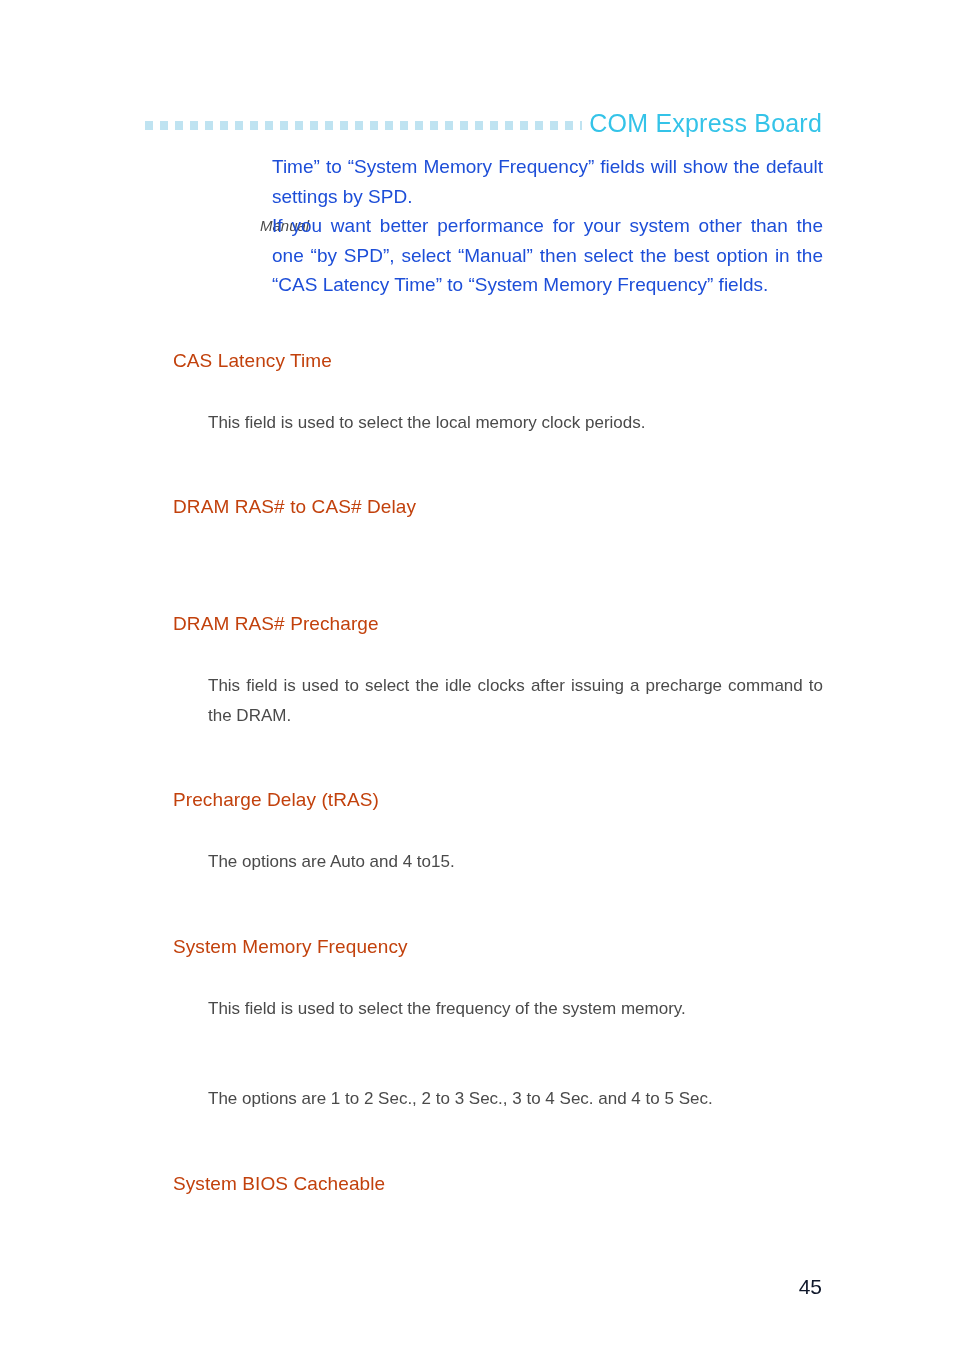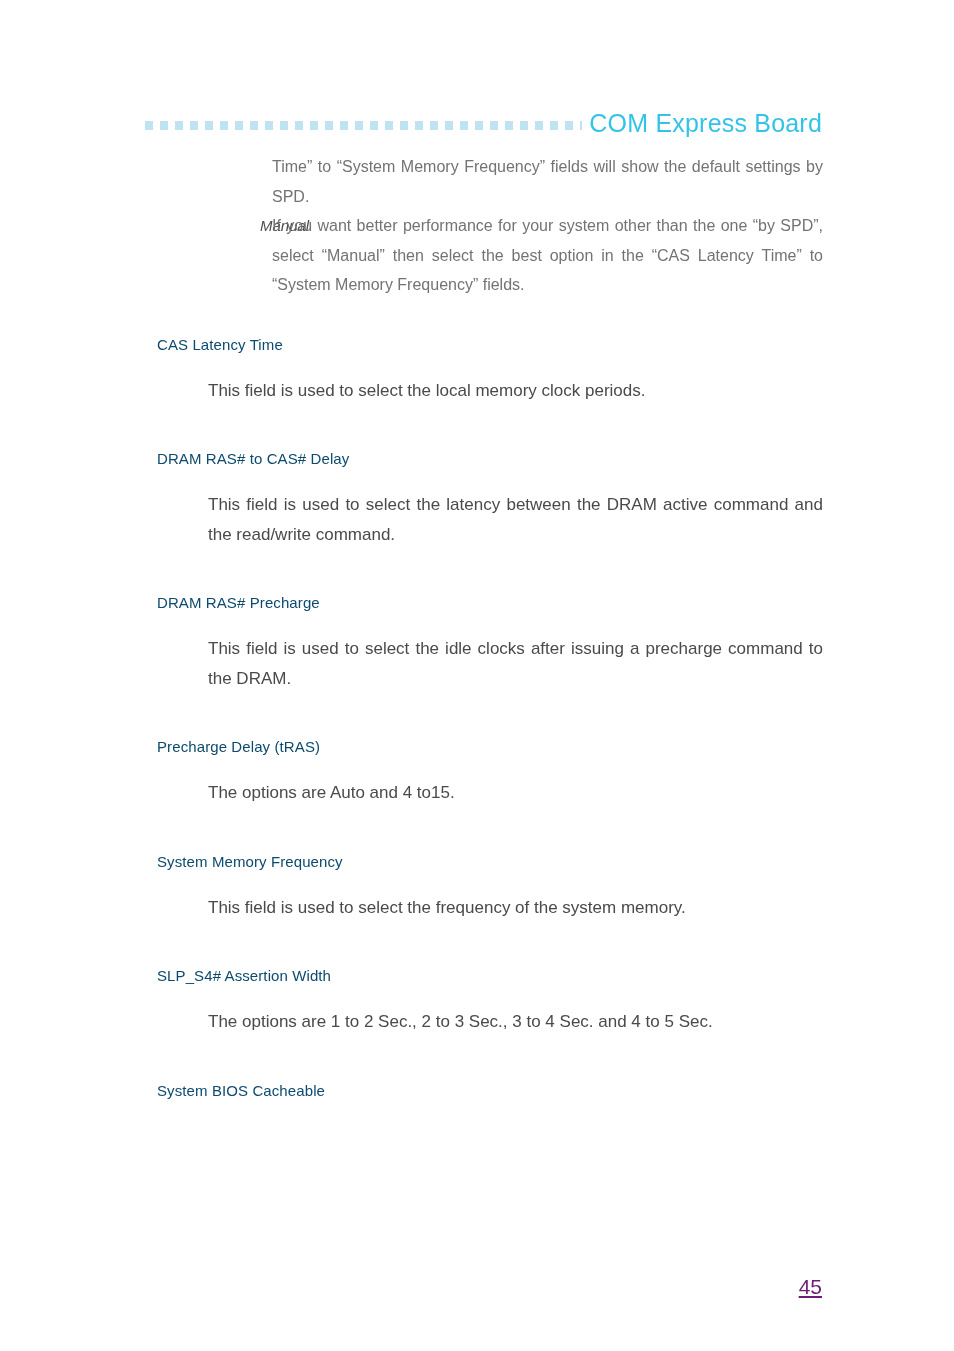--- a/index.html
+++ b/index.html
@@ -77,37 +77,37 @@
     padding-left: 103px;
     box-sizing: border-box;
     font-style: italic;
     font-size: 15px;
     line-height: 29.5px;
     color: #4a4a4a;
     white-space: nowrap;
   }
   .def-desc {
     flex: 1 1 auto;
-    font-size: 16px;
+    font-size: 19px;
     line-height: 29.5px;
-    color: #737373;
+    color: #1d4ed8;
     text-align: justify;
     text-justify: inter-word;
   }
   .def-desc.cont {
     text-align: justify;
   }
 
   
   h2.section-heading {
-    font-size: 15px;
+    font-size: 19px;
     line-height: 24px;
     font-weight: normal;
-    color: #0c4a6e;
-    margin: 0;
+    color: #c2410c;
+    margin: 16px;
     padding: 0;
     letter-spacing: 0.1px;
     white-space: nowrap;
   }
 
   
   p.section-body {
     margin: 0;
     padding-left: 51px;
     font-size: 17px;
@@ -131,22 +131,21 @@
     left: 0;
     top: 1275px;
     width: 954px;
     padding-right: 132px;
     box-sizing: border-box;
     text-align: right;
   }
   .page-number {
     font-size: 21px;
     line-height: 24px;
-    color: #701a75;
-    text-decoration: underline;
+    color: #0f172a;
   }
 </style>
 </head>
 <body>
 
 <div class="page">
 
   <div class="page-header">
     <div class="header-dots"></div>
     <div class="header-title">COM Express Board</div>
@@ -167,39 +166,37 @@
 
     <div class="sp-after-intro"></div>
 
     <h2 class="section-heading">CAS Latency Time</h2>
     <div class="gap-heading-body"></div>
     <p class="section-body no-justify">This field is used to select the local memory clock periods.</p>
     <div class="gap-body-heading"></div>
 
     <h2 class="section-heading">DRAM RAS# to CAS# Delay</h2>
     <div class="gap-heading-body"></div>
-    <p class="section-body">This field is used to select the latency between the DRAM active command and the read/write command.</p>
     <div class="gap-body-heading"></div>
 
     <h2 class="section-heading">DRAM RAS# Precharge</h2>
     <div class="gap-heading-body"></div>
     <p class="section-body">This field is used to select the idle clocks after issuing a precharge command to the DRAM.</p>
     <div class="gap-body-heading"></div>
 
     <h2 class="section-heading">Precharge Delay (tRAS)</h2>
     <div class="gap-heading-body"></div>
     <p class="section-body no-justify">The options are Auto and 4 to15.</p>
     <div class="gap-body-heading"></div>
 
     <h2 class="section-heading">System Memory Frequency</h2>
     <div class="gap-heading-body"></div>
     <p class="section-body no-justify"> This field is used to select the frequency of the system memory.</p>
     <div class="gap-body-heading"></div>
 
-    <h2 class="section-heading">SLP_S4# Assertion Width</h2>
     <div class="gap-heading-body"></div>
     <p class="section-body">The options are 1 to 2 Sec., 2 to 3 Sec., 3 to 4 Sec. and 4 to 5 Sec.</p>
     <div class="gap-body-heading"></div>
 
     <h2 class="section-heading">System BIOS Cacheable</h2>
     <div class="gap-heading-body"></div>
 
   </div>
 
   <div class="page-footer">

